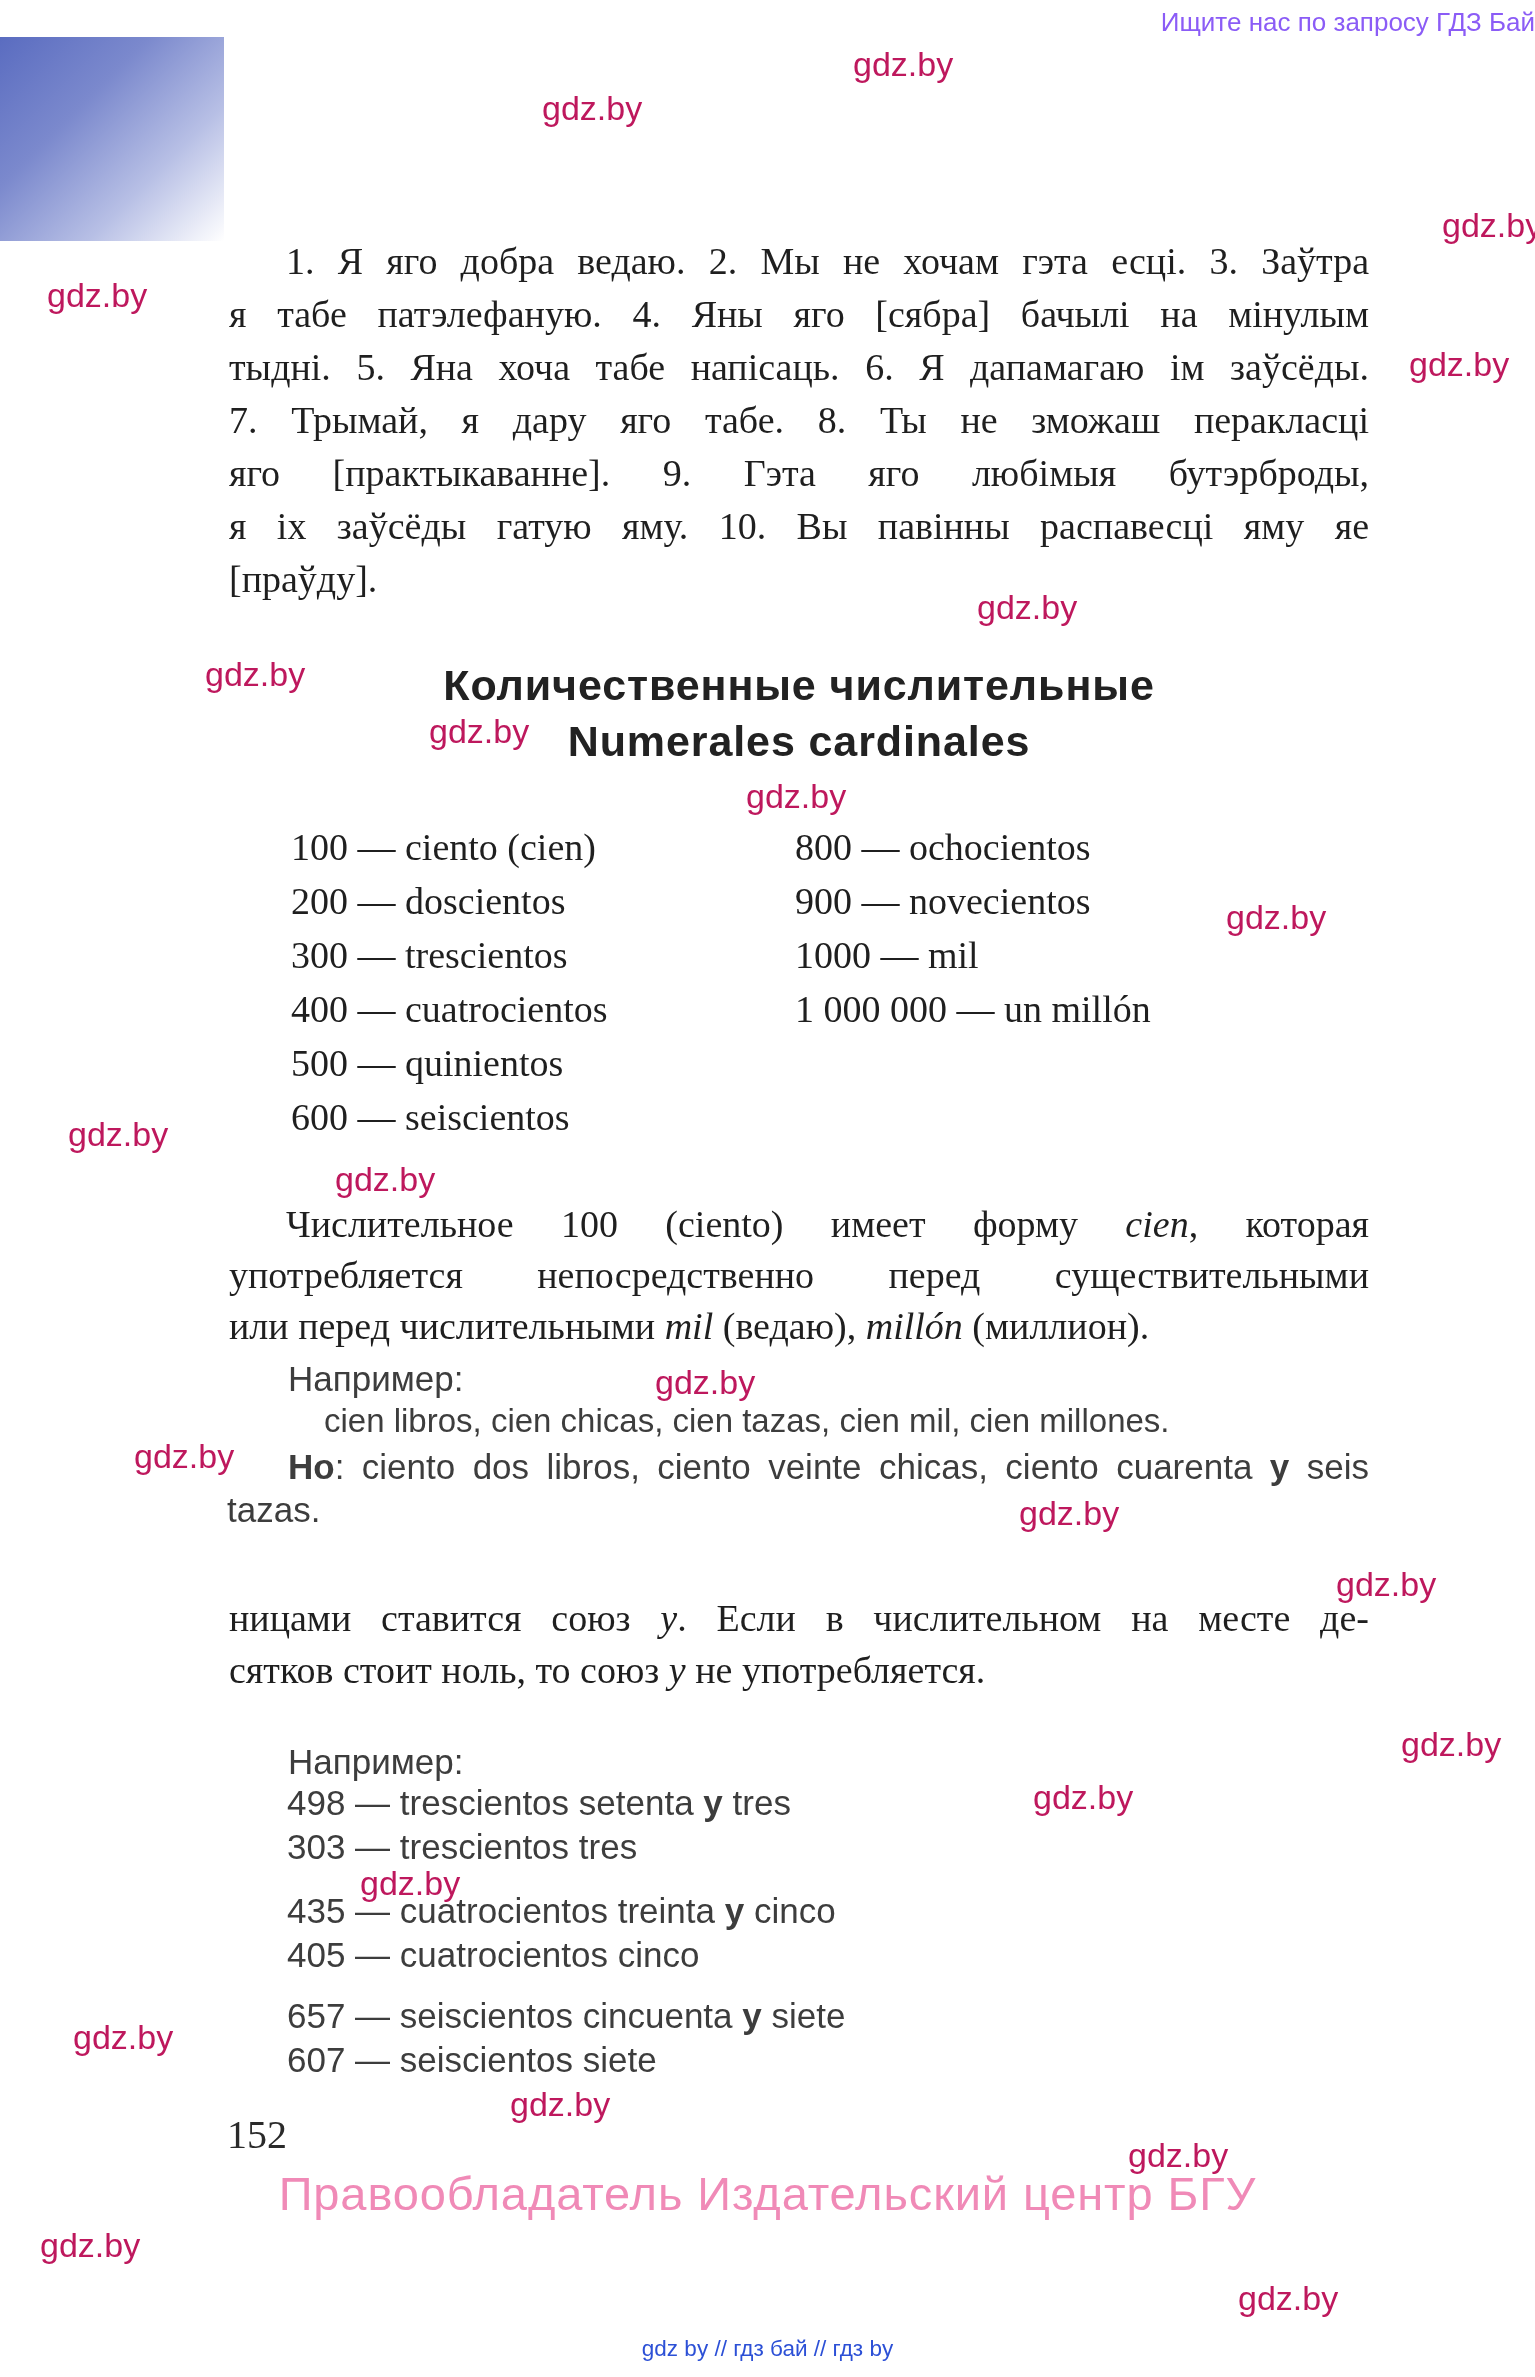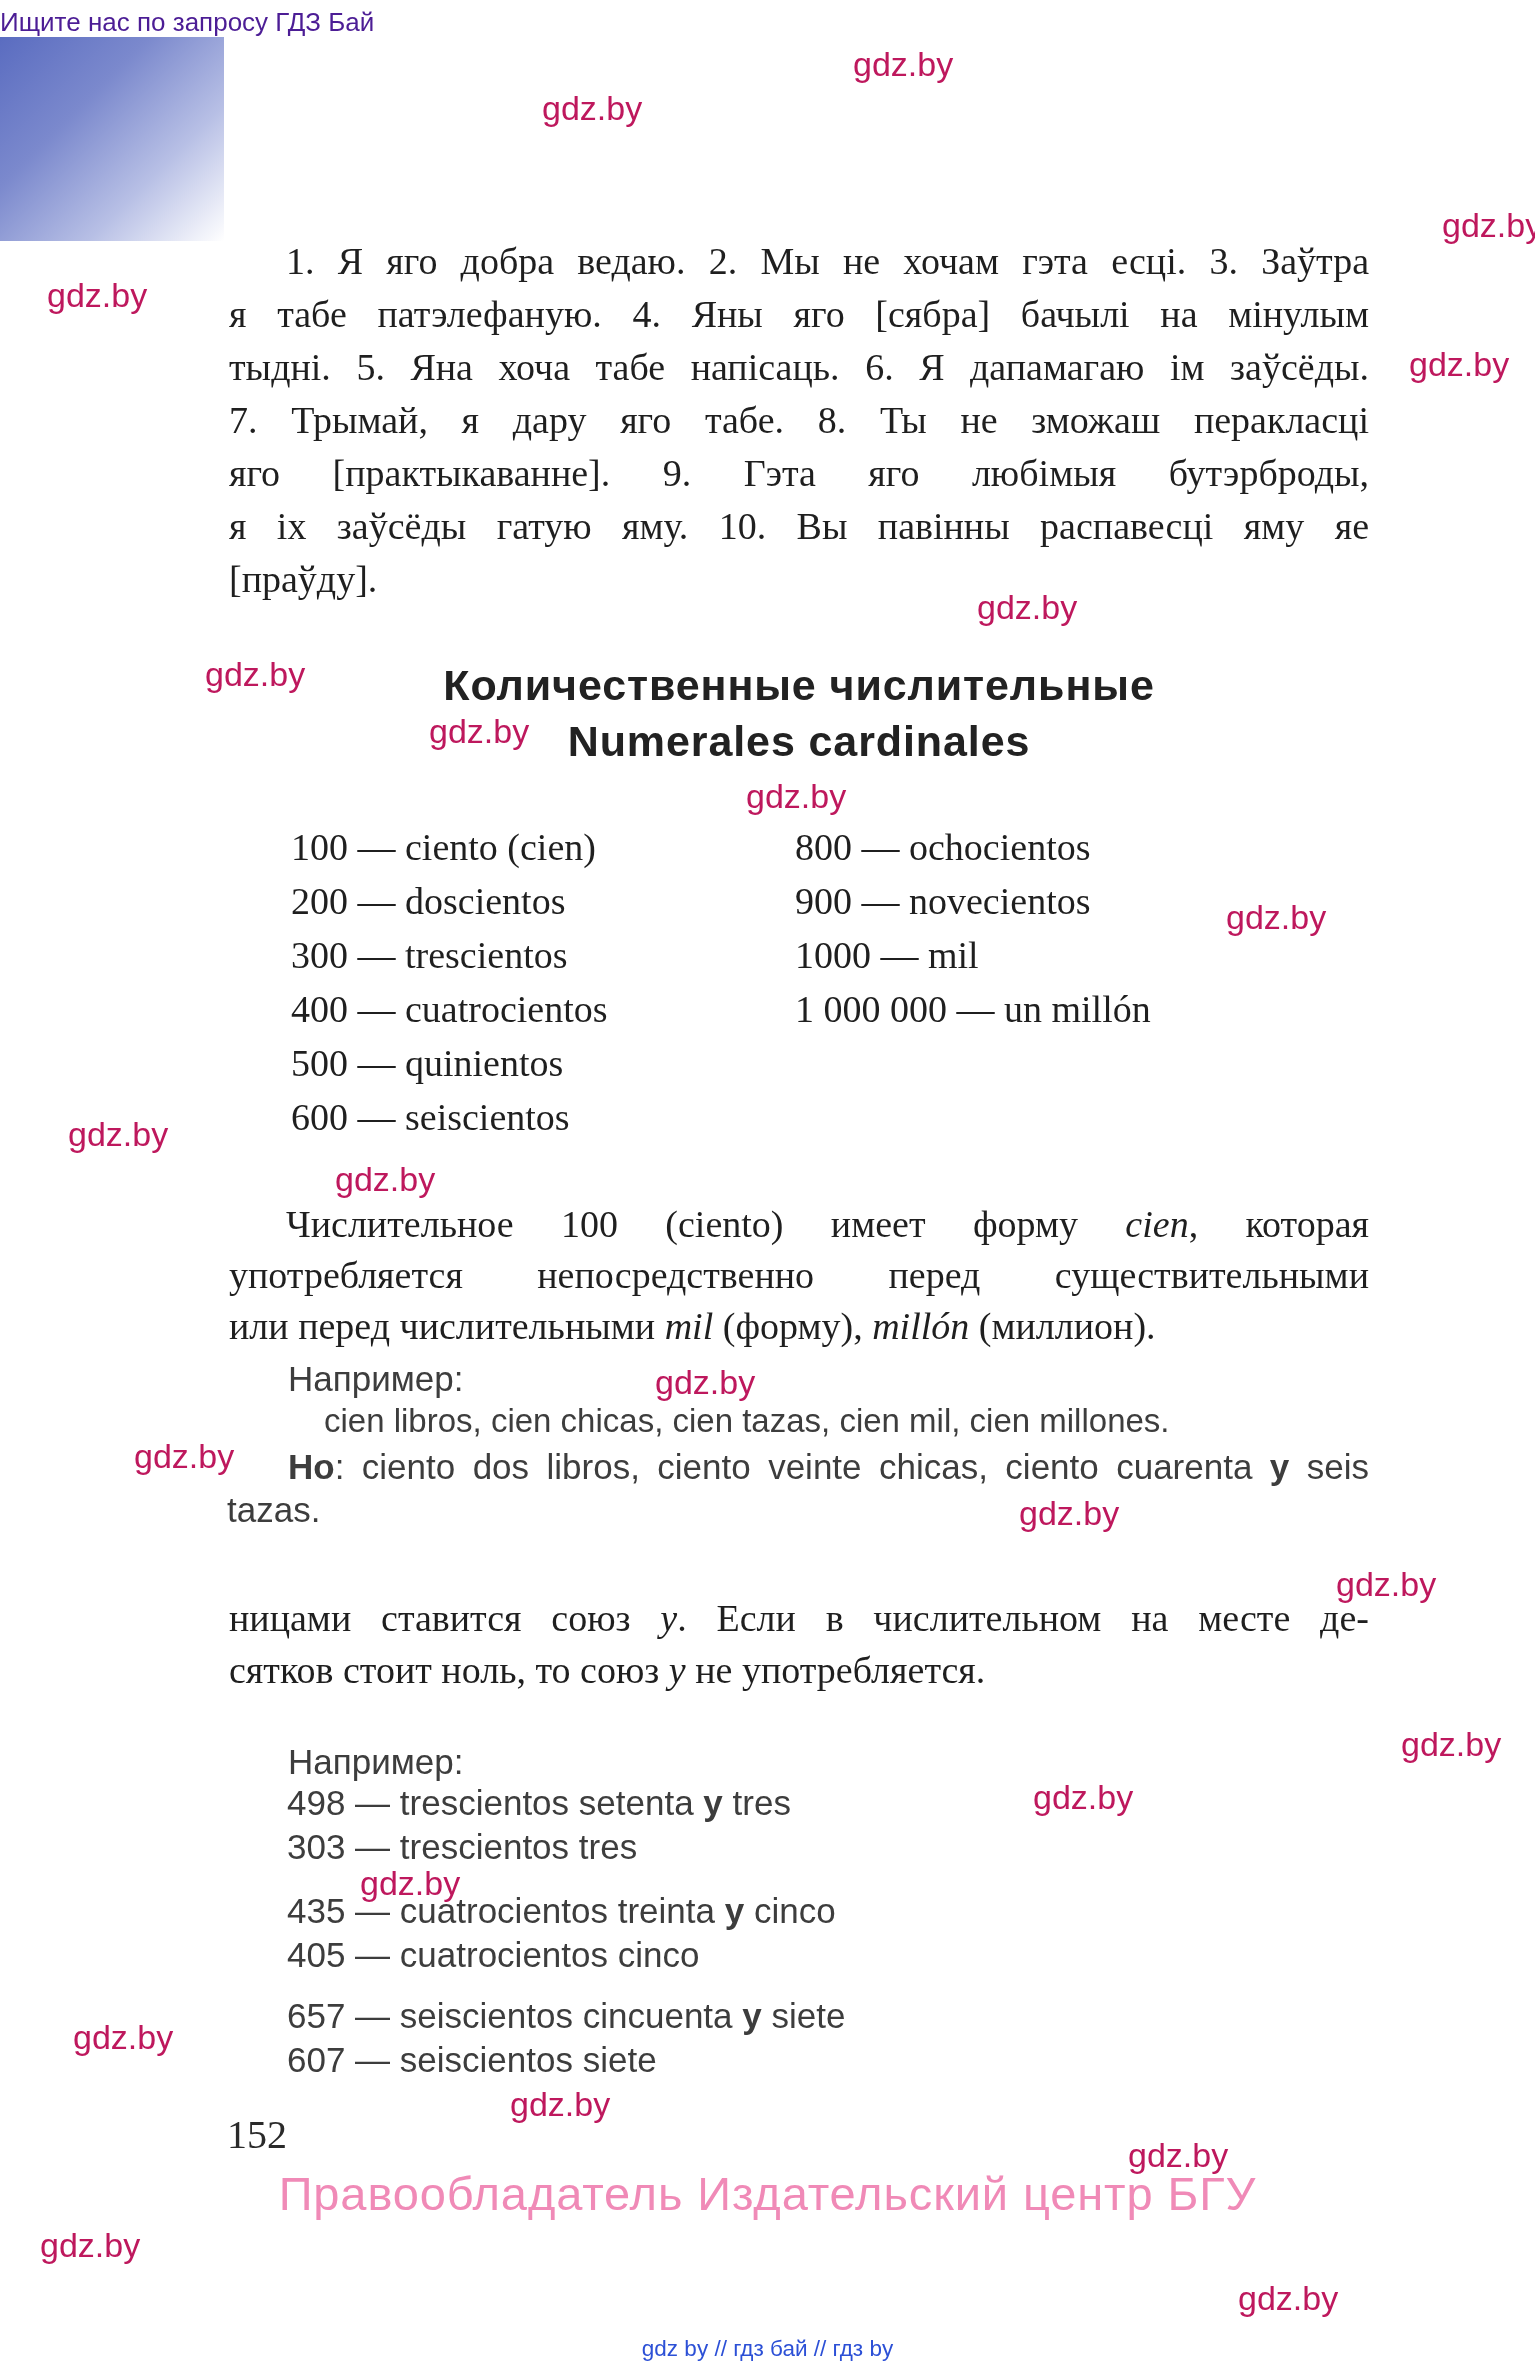--- a/index.html
+++ b/index.html
@@ -7,22 +7,22 @@
     position:relative;width:1535px;height:2377px;background:#ffffff;
     overflow:hidden;font-family:"Liberation Serif",serif;color:#1f1f1f;
   }
   
   .blue-rect{
     position:absolute;left:0;top:37px;width:224px;height:204px;
     background:linear-gradient(135deg,#5a6cc0 0%,#7b89cd 35%,#b7bfe5 68%,#ffffff 100%);
   }
   
   .promo{
-    position:absolute;top:7px;left:0;width:100%;text-align:left;
-    font-family:"Liberation Sans",sans-serif;font-size:26px;color:#4c1d95;
+    position:absolute;top:7px;left:0;width:100%;text-align:right;
+    font-family:"Liberation Sans",sans-serif;font-size:26px;color:#8b5cf6;
   }
   
   .wm{
     position:absolute;font-family:"Liberation Sans",sans-serif;
     font-size:34px;color:#be185d;white-space:nowrap;
   }
   
   .block{position:absolute;}
   .sline{font-size:38px;line-height:53px;}
   .just{text-align:justify;text-align-last:justify;}
@@ -116,21 +116,21 @@
   <div class="numcol" style="left:795px;top:820px">
     <div>800 — ochocientos</div>
     <div>900 — novecientos</div>
     <div>1000 — mil</div>
     <div>1 000 000 — un millón</div>
   </div>
 
   <div class="block" style="left:229px;top:1199px;width:1140px">
     <div class="sline just ind" style="line-height:51px"><span>Числительное 100 (ciento) имеет форму </span><span class="it">cien</span><span>, которая</span></div>
     <div class="sline just" style="line-height:51px">употребляется непосредственно перед существительными</div>
-    <div class="sline" style="line-height:51px"><span>или перед числительными </span><span class="it">mil</span><span> (форму), </span><span class="it">millón</span><span> (миллион).</span></div>
+    <div class="sline" style="line-height:51px"><span>или перед числительными </span><span class="it">mil</span><span> (ведаю), </span><span class="it">millón</span><span> (миллион).</span></div>
   </div>
 
   <div class="exlabel sans" style="left:288px;top:1359px">Например:</div>
   <div class="exline sans" style="left:288px;top:1402px">cien libros, cien chicas, cien tazas, cien mil, cien millones.</div>
   <div class="contrast sans" style="top:1445px">
     <div class="l1"><span class="b">Но</span><span>: ciento dos libros, ciento veinte chicas, ciento cuarenta </span><span class="b">y</span><span> seis</span></div>
     <div>tazas.</div>
   </div>
 
   <div class="block" style="left:229px;top:1592px;width:1140px">

